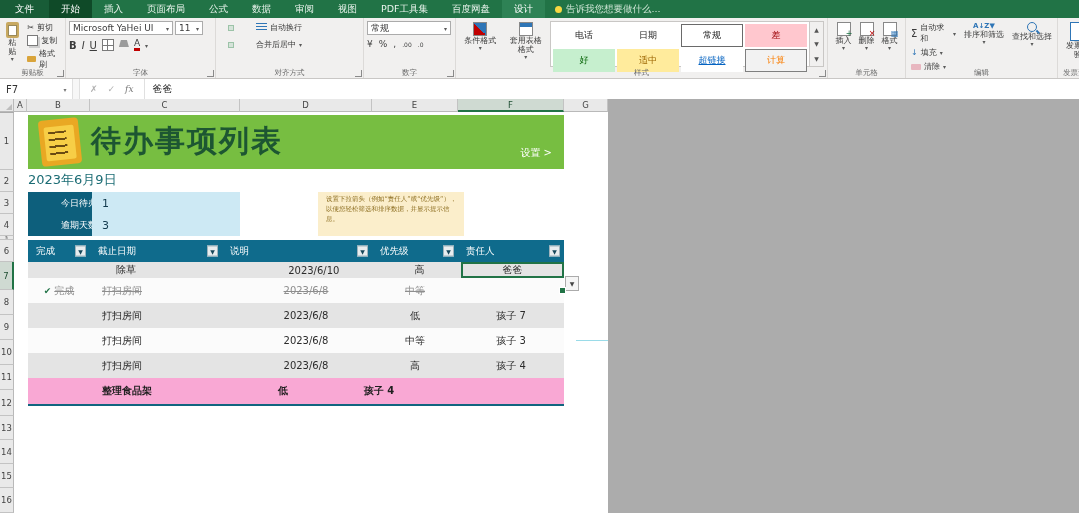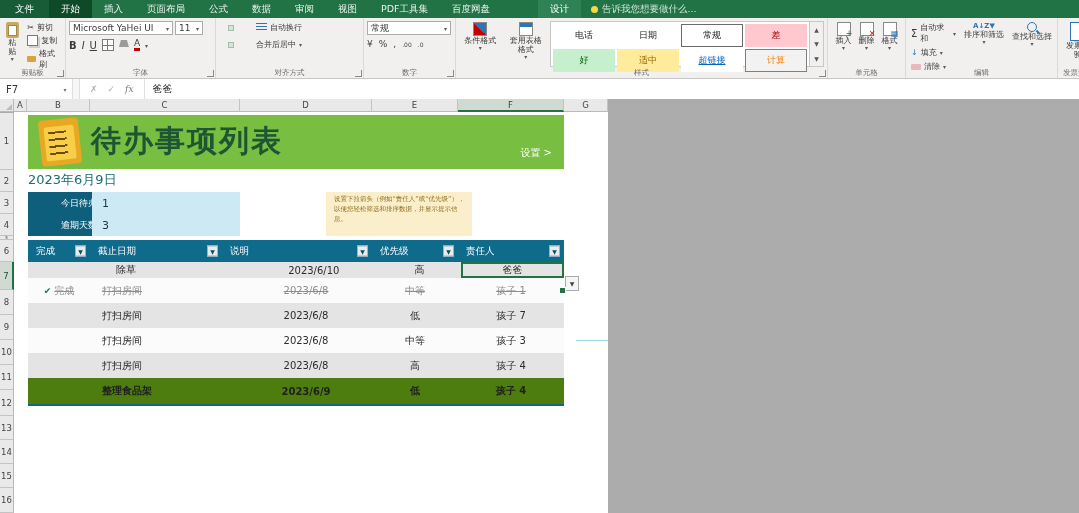--- a/index.html
+++ b/index.html
@@ -4,21 +4,21 @@
 <style>
   html,body{margin:0;padding:0;}
   body{font-family:"DejaVu Sans","Liberation Sans",sans-serif;}
   .app{position:relative;width:1079px;height:513px;overflow:hidden;background:#ABABAB;cursor:default;}
 
   
   .tabbar{position:absolute;top:0;left:0;right:0;height:18px;background:#217346;display:flex;align-items:stretch;color:#EAF4ED;font-size:9.5px;white-space:nowrap;}
   .tab{display:flex;align-items:center;padding:0 12px;}
   .tab.file{background:#185C37;color:#fff;padding:0 15px;}
   .tab.active{background:#0F4A28;color:#fff;}
-  .tab.contextual{background:#2E8255;color:#fff;margin-left:36px;}
+  .tab.contextual{background:#2E8255;color:#fff;}
   .tellme{display:flex;align-items:center;gap:4px;padding:0 10px;color:#CFE6D6;}
   .bulb-icon{width:7px;height:7px;border-radius:50%;background:#F7D842;display:inline-block;}
 
   
   .ribbon{position:absolute;top:18px;left:0;right:0;height:60px;background:#F1F0EF;border-bottom:1px solid #C9C7C5;display:flex;color:#3B3B3B;overflow:hidden;}
   .rgroup{position:relative;border-right:1px solid #DCDAD8;box-sizing:border-box;padding:3px 3px 11px 3px;flex:none;}
   .glabel{position:absolute;bottom:0;left:0;right:0;text-align:center;font-size:7.5px;color:#6B6B6B;}
   .launcher{position:absolute;right:1px;bottom:1px;width:6px;height:6px;border-right:1px solid #8A8A8A;border-bottom:1px solid #8A8A8A;}
   .btn{display:flex;align-items:center;gap:3px;font-size:8px;color:#3B3B3B;padding:1px 2px;}
   .caret{font-size:6px;color:#5A5A5A;}
@@ -95,34 +95,34 @@
   .banner-settings{position:absolute;right:12px;bottom:9px;font-size:10px;color:#fff;}
   .pad-icon{position:absolute;left:12px;top:4px;width:40px;height:46px;background:#E9A823;border-radius:4px;transform:rotate(-6deg);}
   .pad-icon:before{content:"";position:absolute;left:5px;top:7px;right:5px;bottom:5px;background:#F7CE46;border-radius:2px;}
   .pad-icon:after{content:"";position:absolute;left:9px;top:12px;width:18px;height:24px;
      background:repeating-linear-gradient(#6b4b12 0 2px,transparent 2px 7px);}
   .sheet-date{position:absolute;left:14px;top:59px;font-size:13px;color:#1B6C74;}
   .stat-label{position:absolute;left:14px;width:76px;height:22px;background:#0D5F7C;color:#fff;font-size:9px;display:flex;align-items:center;justify-content:flex-end;padding-right:4px;box-sizing:border-box;}
   .stat-value{position:absolute;left:78px;width:148px;height:22px;background:#CDE9F4;color:#123A4D;font-size:11px;display:flex;align-items:center;padding-left:10px;box-sizing:border-box;}
   .note{position:absolute;top:80px;height:44px;background:#FBEECB;color:#8C6D1F;font-size:6.5px;line-height:1.5;padding:3px 4px;box-sizing:border-box;overflow:hidden;}
   .note1{left:230px;width:62px;}
-  .note2{left:312px;width:146px;padding-left:8px;}
+  .note2{left:304px;width:146px;padding-left:8px;}
 
   
   .ttable{position:absolute;left:14px;top:128px;width:536px;border-bottom:2px solid #11657F;}
   .thead{display:flex;height:22px;background:#0F6B8C;color:#fff;font-size:9.5px;}
   .th{position:relative;display:flex;align-items:center;padding-left:8px;box-sizing:border-box;}
   .filterbtn{position:absolute;right:4px;top:50%;transform:translateY(-50%);width:11px;height:11px;background:#E8EDEF;border:1px solid #9FB3BC;color:#17475A;font-size:6px;display:flex;align-items:center;justify-content:center;box-sizing:border-box;}
   .trow{display:flex;font-size:10px;color:#2b2b2b;}
   .td{display:flex;align-items:center;justify-content:center;box-sizing:border-box;overflow:hidden;}
   .td.left{justify-content:flex-start;padding-left:12px;}
   .c0{width:62px;}.c1{width:150px;}.c2{width:132px;}.c3{width:86px;}.c4{width:106px;}
   .row-a{background:#E4E4E4;}
   .row-b{background:#FBFBFB;}
-  .row-overdue{background:#4d7c0f;font-weight:bold;color:#1F1F1F;}
+  .row-overdue{background:#f9a8d4;font-weight:bold;color:#1F1F1F;}
   .strike{color:#8E8E8E;text-decoration:line-through;}
   .check-icon{color:#1E7145;font-size:9px;margin-right:3px;text-decoration:none;display:inline-block;}
   .selcell{position:relative;border:2px solid #217346;background:#E4E4E4;}
   .dv-dropdown{position:absolute;left:551px;top:164px;width:14px;height:15px;background:#F5F5F5;border:1px solid #ABABAB;box-sizing:border-box;display:flex;align-items:center;justify-content:center;font-size:6px;color:#444;}
   .teal-line{position:absolute;left:562px;top:228px;width:32px;height:1px;background:#9ADBE8;}
 
   .graybg{position:absolute;left:608px;top:99px;right:0;bottom:0;background:#ACACAC;}
 </style>
 </head>
 <body>
@@ -421,21 +421,20 @@
         <div class="td c4 selcell">爸爸</div>
       </div>
       <div class="trow row-b" style="height:25px;">
         <div class="td c0">
             <span class="check-icon">✔</span>
             <span class="strike">完成</span>
           </div>
         <div class="td c1 left strike">打扫房间</div>
         <div class="td c2 strike">2023/6/8</div>
         <div class="td c3 strike">中等</div>
-        <div class="td c4 strike">孩子 1</div>
       </div>
       <div class="trow row-a" style="height:25px;">
         <div class="td c0"></div>
         <div class="td c1 left">打扫房间</div>
         <div class="td c2">2023/6/8</div>
         <div class="td c3">低</div>
         <div class="td c4">孩子 7</div>
       </div>
       <div class="trow row-b" style="height:25px;">
         <div class="td c0"></div>
@@ -447,21 +446,20 @@
       <div class="trow row-a" style="height:25px;">
         <div class="td c0"></div>
         <div class="td c1 left">打扫房间</div>
         <div class="td c2">2023/6/8</div>
         <div class="td c3">高</div>
         <div class="td c4">孩子 4</div>
       </div>
       <div class="trow row-overdue" style="height:26px;">
         <div class="td c0"></div>
         <div class="td c1 left">整理食品架</div>
-        <div class="td c2">2023/6/9</div>
         <div class="td c3">低</div>
         <div class="td c4">孩子 4</div>
       </div>
     </div>
 
     <div class="dv-dropdown">▼</div>
     <div class="teal-line"></div>
   </div>
 
   <div style="position:absolute;left:559px;top:287px;width:5px;height:5px;background:#217346;border:1px solid #fff;z-index:5;"></div>

